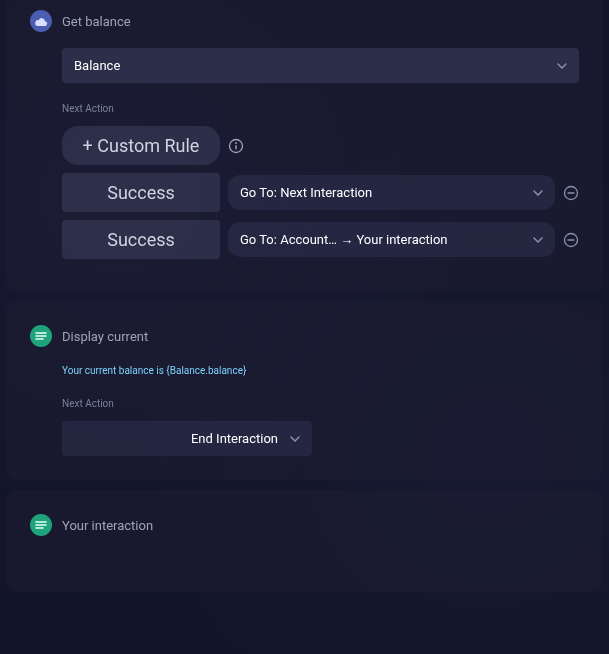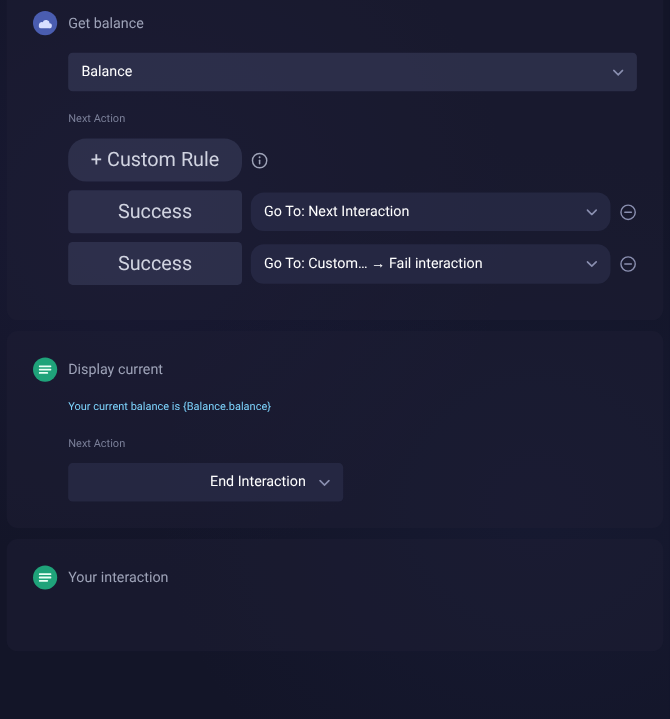--- a/index.html
+++ b/index.html
@@ -157,21 +157,21 @@
         <svg width="16" height="16" viewBox="0 0 16 16">
             <circle cx="8" cy="8" r="6.5" stroke="currentColor" stroke-width="1.3" fill="none"></circle>
             <line x1="5" y1="8" x2="11" y2="8" stroke="currentColor" stroke-width="1.3" stroke-linecap="round"></line>
           </svg>
       </span>
     </div>
 
     <div class="row">
       <div class="pill">Success</div>
       <div class="select dark grow-select">
-        <span>Go To: Custom… → Fail interaction</span>
+        <span>Go To: Account… → Your interaction</span>
         <span class="chev">
           <svg width="10" height="6" viewBox="0 0 10 6">
               <path d="M1 1l4 4 4-4" stroke="currentColor" stroke-width="1.5" fill="none" stroke-linecap="round"></path>
             </svg>
         </span>
       </div>
       <span class="remove-icon">
         <svg width="16" height="16" viewBox="0 0 16 16">
             <circle cx="8" cy="8" r="6.5" stroke="currentColor" stroke-width="1.3" fill="none"></circle>
             <line x1="5" y1="8" x2="11" y2="8" stroke="currentColor" stroke-width="1.3" stroke-linecap="round"></line>

